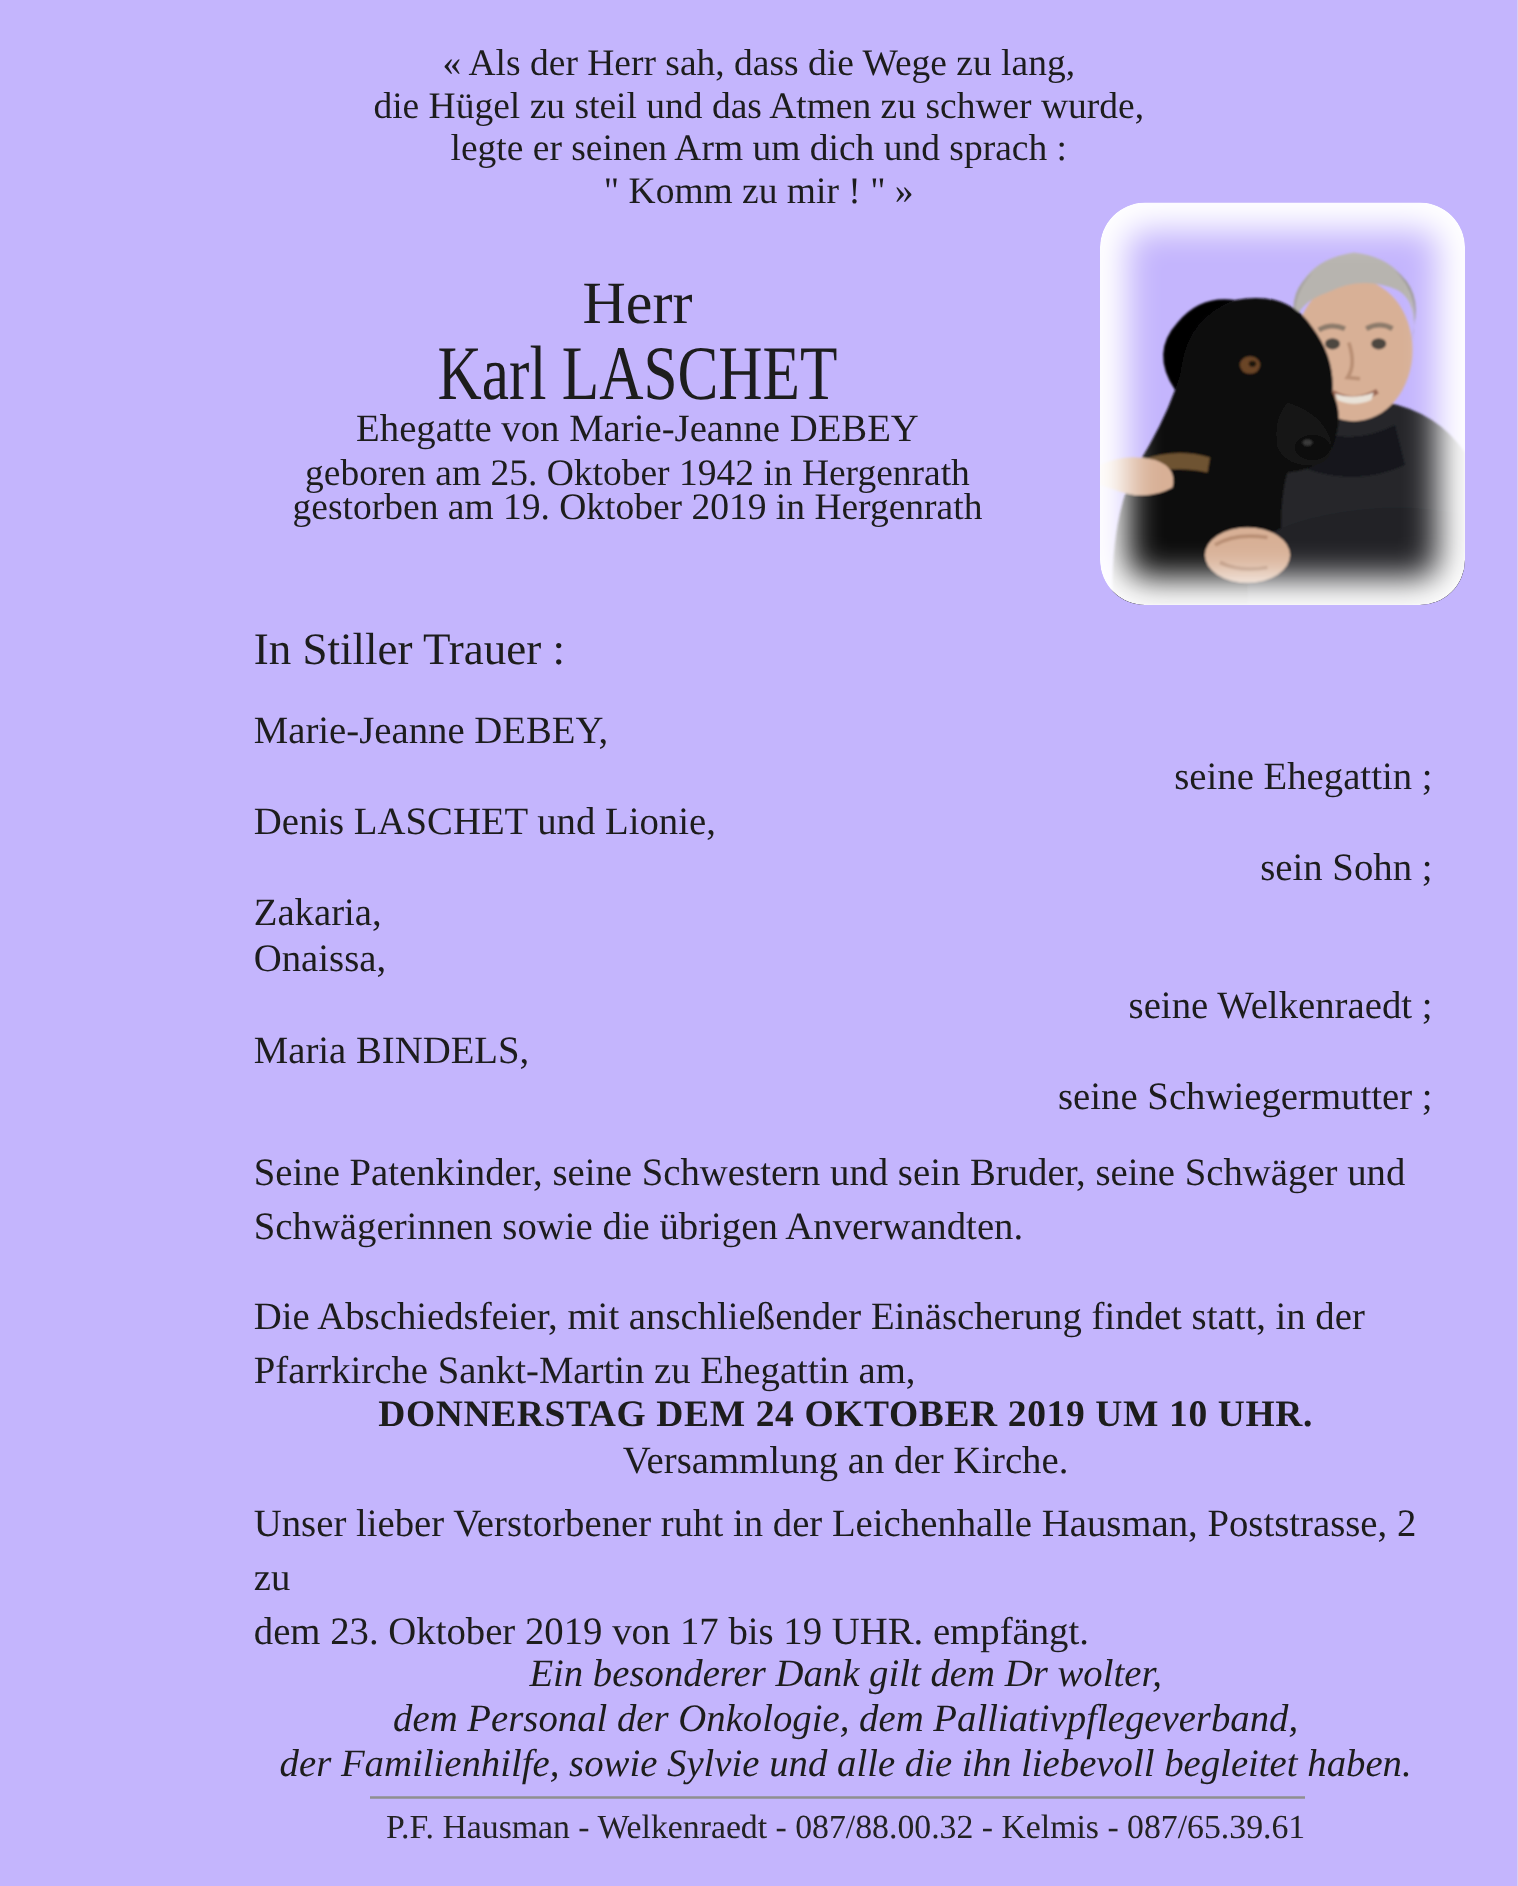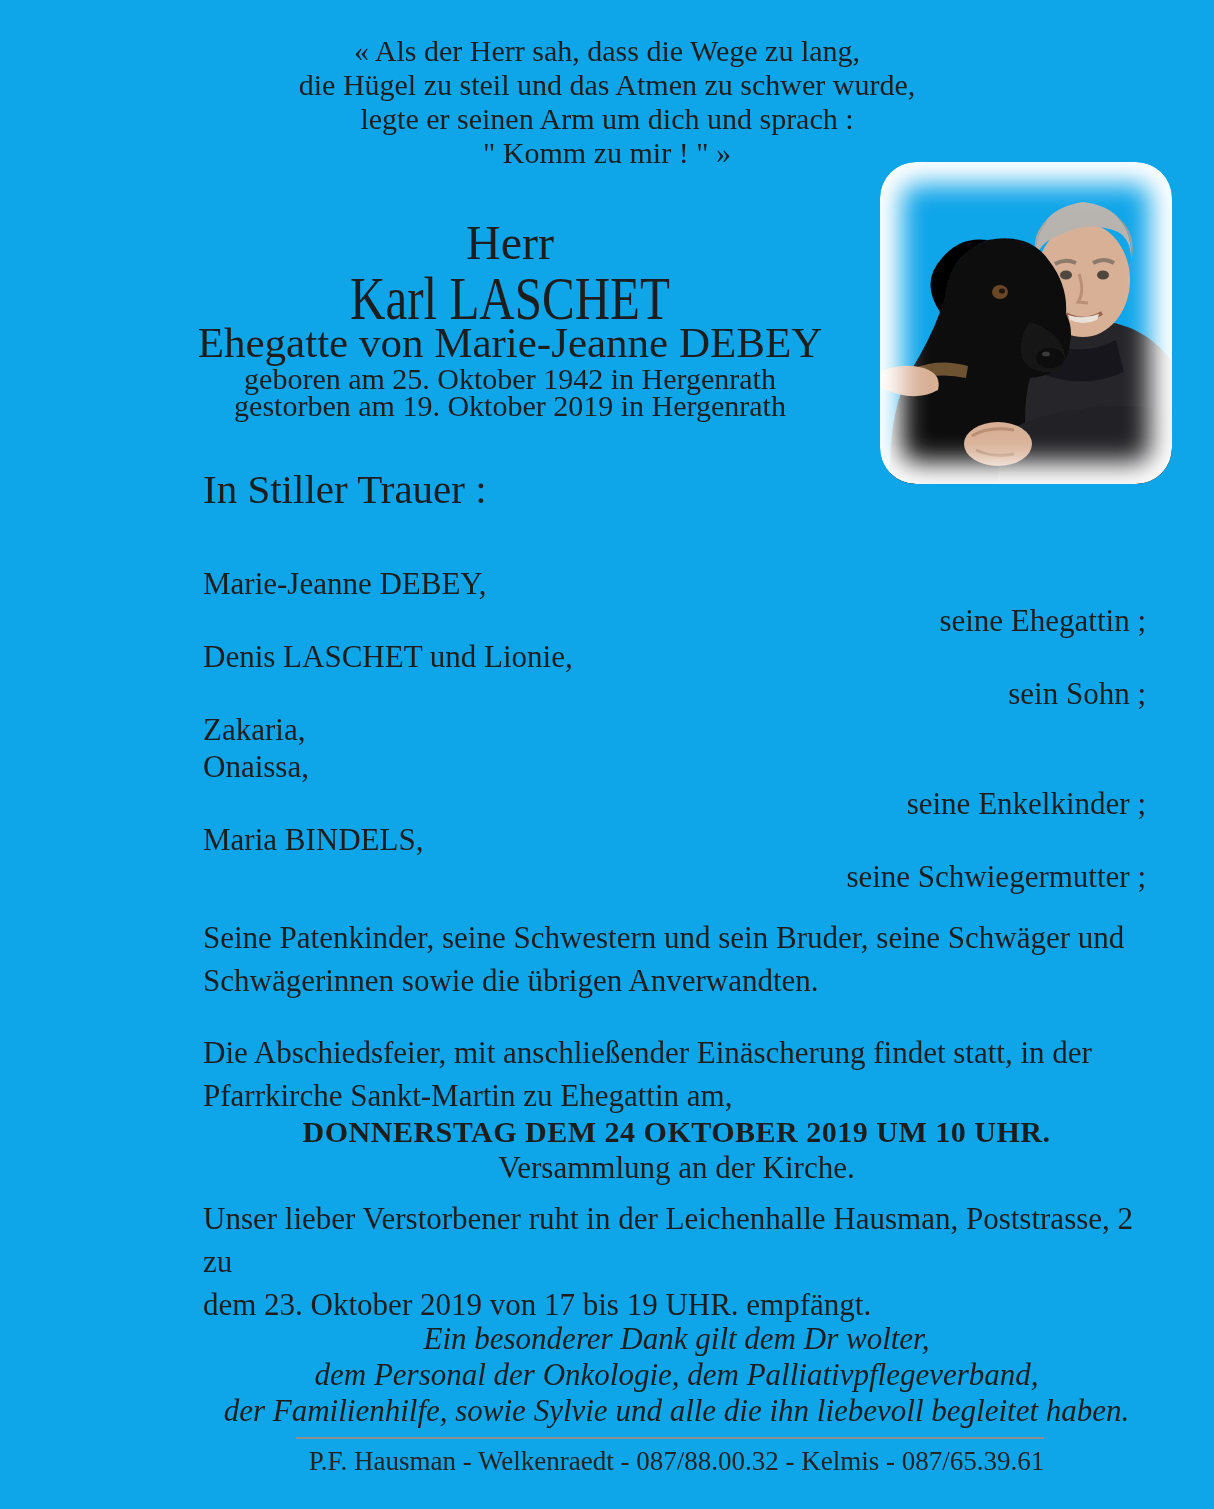--- a/index.html
+++ b/index.html
@@ -1,53 +1,53 @@
 <!DOCTYPE html>
 <html><head>
 <meta charset="utf-8">
 <style>
   html,body{margin:0;padding:0;background:#e8e8e8;}
   .page{
     position:relative;
     width:1214px;height:1509px;
     margin:0 auto;
-    background:#0ea5e9;
+    background:#c4b5fd;
     font-family:"Liberation Serif", serif;
     color:#1d1d1d;
     overflow:hidden;
   }
   
   .quote{
     position:absolute;top:34px;left:0;width:1214px;
     text-align:center;font-size:30px;line-height:34px;
   }
   
   .title-block{
     position:absolute;top:216px;left:0;width:1020px;text-align:center;
   }
   .salutation{font-size:48px;line-height:54px;}
   .deceased-name{font-size:49px;line-height:50px;transform:scaleY(1.26);transform-origin:50% 20%;}
-  .spouse-line{font-size:43px;line-height:38px;margin-top:4px;}
+  .spouse-line{font-size:31px;line-height:38px;margin-top:4px;}
   .birth-line,.death-line{font-size:30px;line-height:27px;}
   .birth-line{margin-top:3px;}
   
   .photo{
     position:absolute;top:162px;left:880px;width:292px;height:322px;
     border-radius:36px;
     overflow:hidden;
   }
   .photo svg{display:block;}
   .photo .feather{
     position:absolute;inset:0;border-radius:36px;
     box-shadow:inset 0 0 26px 22px #ffffff;
   }
   
   .mourning-intro{
-    position:absolute;top:472px;left:203px;
-    font-size:41px;line-height:34px;
+    position:absolute;top:502px;left:203px;
+    font-size:36px;line-height:34px;
   }
   .mourners{
     position:absolute;top:566px;left:203px;right:68px;
   }
   .mourners .row{line-height:36.6px;font-size:31px;}
   .mourners .m-name{text-align:left;}
   .mourners .m-rel{text-align:right;}
   .para{
     position:absolute;left:203px;width:958px;
     font-size:31px;line-height:43px;
@@ -146,21 +146,21 @@
 
   <div class="mourning-intro">In Stiller Trauer :</div>
 
   <div class="mourners">
     <div class="row m-name">Marie-Jeanne DEBEY,</div>
     <div class="row m-rel">seine Ehegattin ;</div>
     <div class="row m-name">Denis LASCHET und Lionie,</div>
     <div class="row m-rel">sein Sohn ;</div>
     <div class="row m-name">Zakaria,</div>
     <div class="row m-name">Onaissa,</div>
-    <div class="row m-rel">seine Enkelkinder ;</div>
+    <div class="row m-rel">seine Welkenraedt ;</div>
     <div class="row m-name">Maria BINDELS,</div>
     <div class="row m-rel">seine Schwiegermutter ;</div>
   </div>
 
   <div class="para family-closing">
     <div>Seine Patenkinder, seine Schwestern und sein Bruder, seine Schwäger und</div>
     <div>Schwägerinnen sowie die übrigen Anverwandten.</div>
   </div>
 
   <div class="para announcement">

